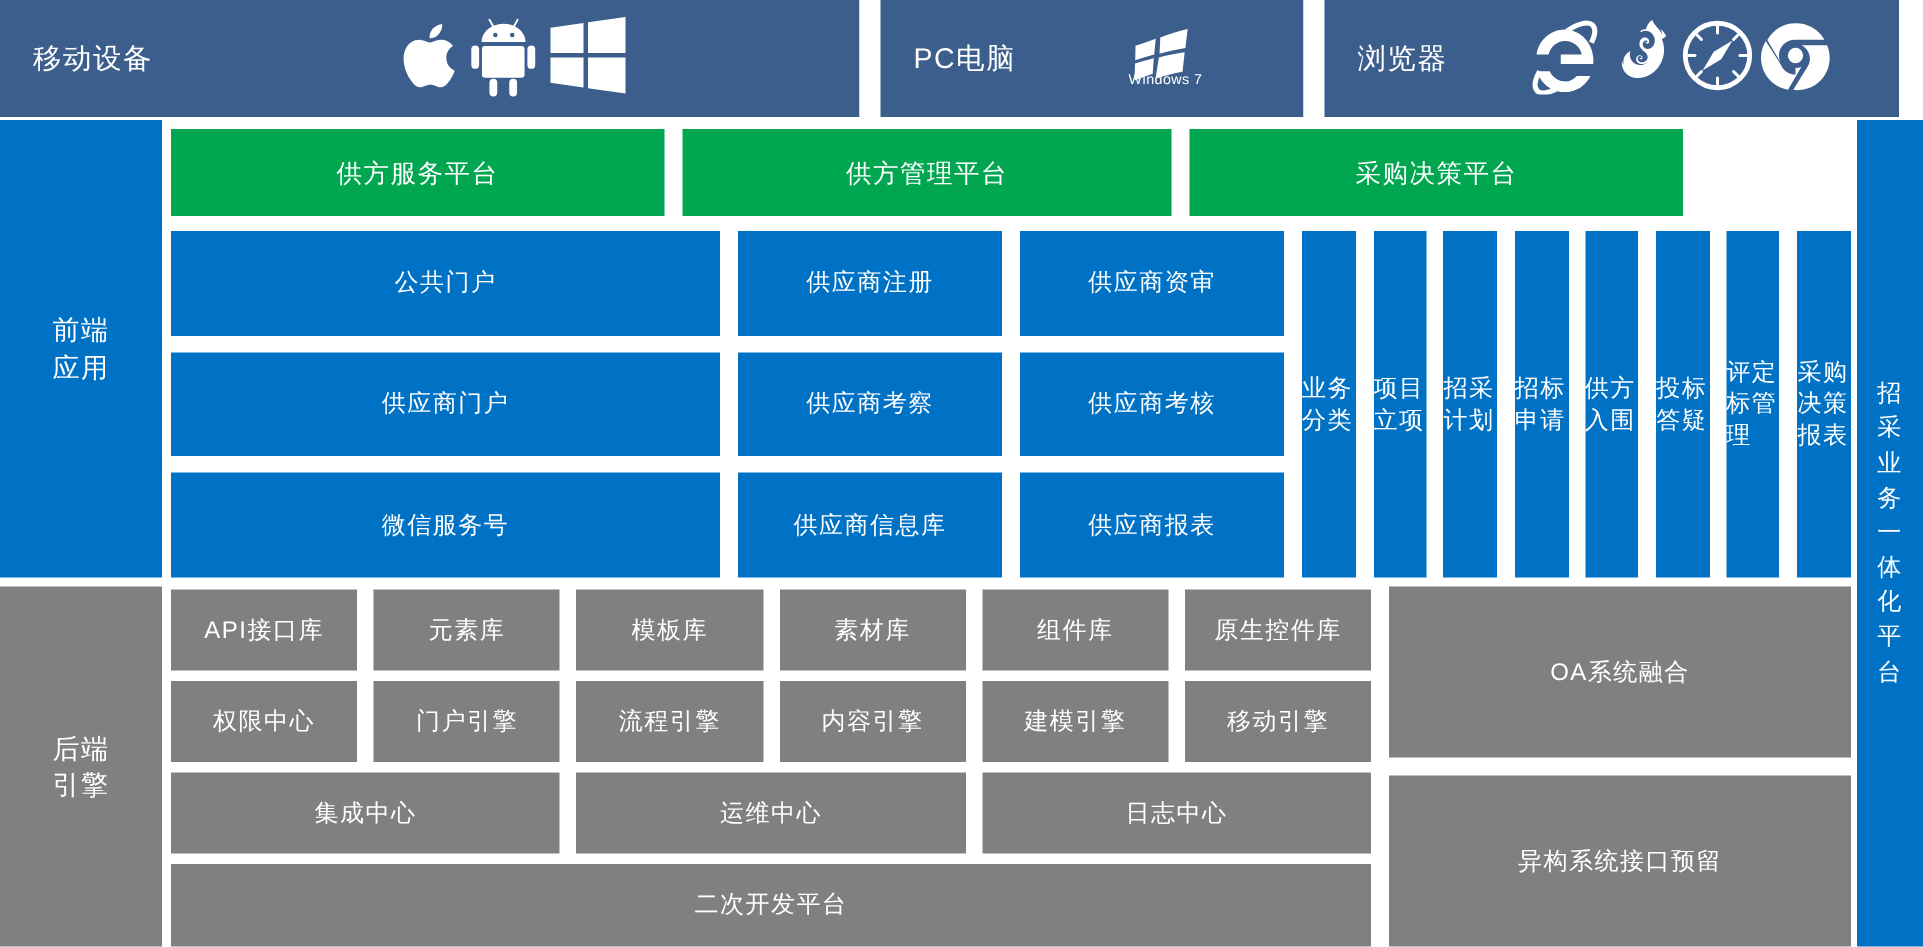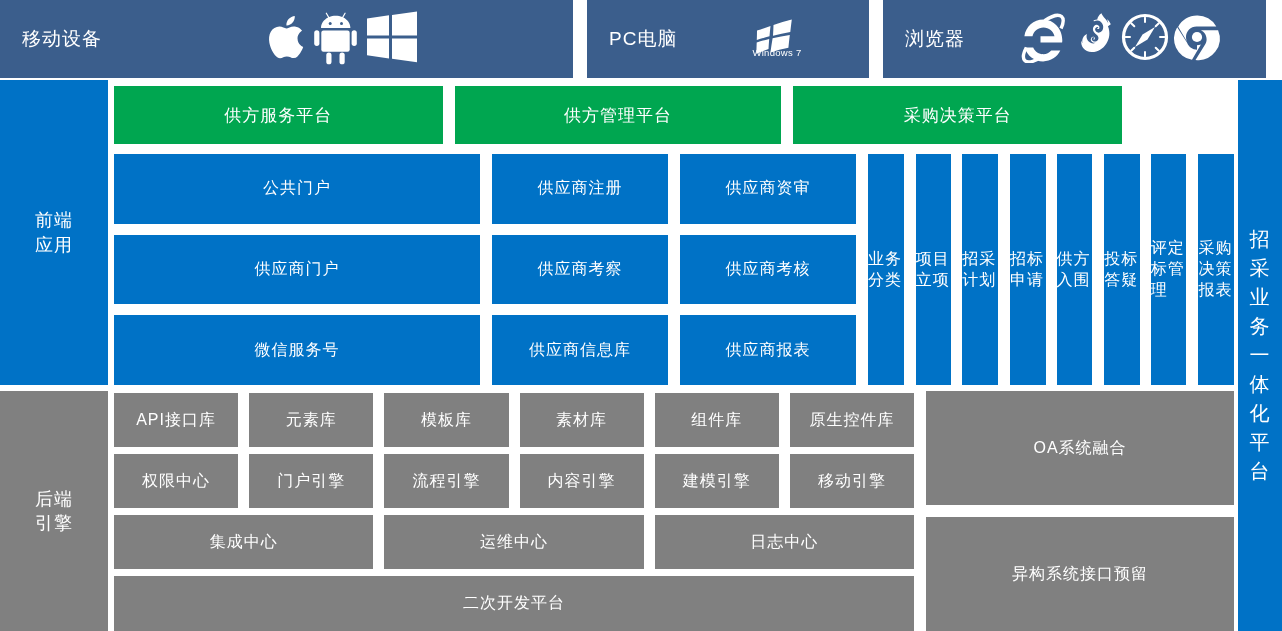--- a/index.html
+++ b/index.html
@@ -93,21 +93,21 @@
   
   .side-right {
     position: absolute;
     left: 1238px; top: 0;
     width: 44px; height: 551px;
     background: #0072c6;
     display: flex; align-items: center; justify-content: center;
   }
   .side-right-txt {
     color: #ffffff;
-    font-size: 20px;
+    font-size: 16px;
     line-height: 1.45;
     text-align: center;
     width: 1.2em;
     word-break: break-all;
     letter-spacing: 1px;
   }
 
   
   .front {
     position: absolute;

